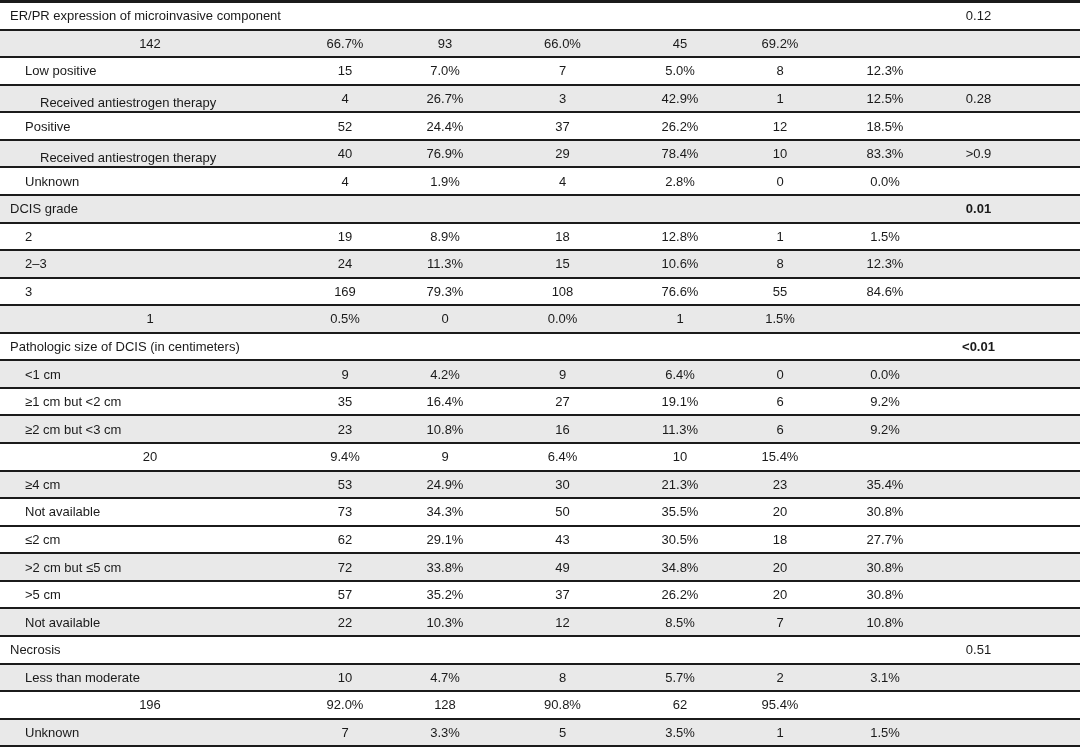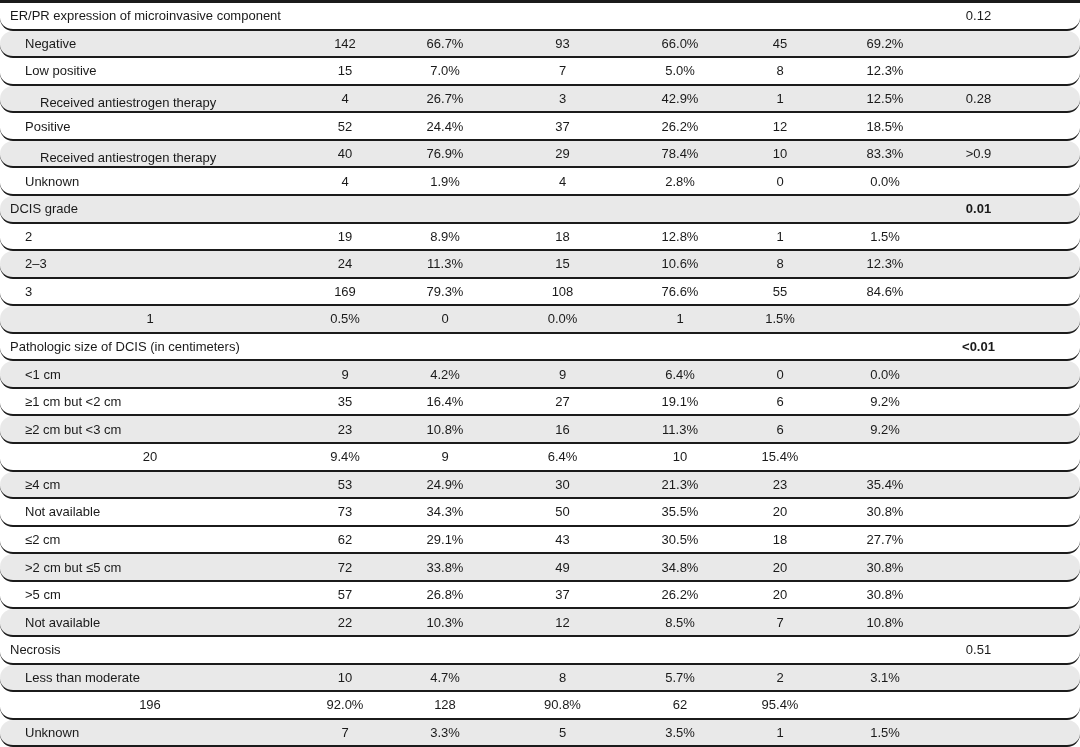--- a/index.html
+++ b/index.html
@@ -21,21 +21,20 @@
   }
   .row{
     flex:1 1 0;
     display:grid;
     grid-template-columns:300px 90px 110px 125px 110px 90px 120px 67px 1fr;
     align-items:center;
     border-bottom:2px solid var(--line);
     font-size:13px;
     line-height:1;
     background:#fff;
-    border-radius:13px;
   }
   .row.shaded{background:var(--shade);}
   .cell{white-space:nowrap;}
   .label-cell{text-align:left;}
   .indent-0 .label-cell{padding-left:10px;}
   .indent-1 .label-cell{padding-left:25px;}
   .indent-2 .label-cell{padding-left:40px;margin-top:8px;}
   .num-cell,.pct-cell,.p-cell{text-align:center;}
   .p-cell.bold{font-weight:bold;}
 </style>
@@ -48,21 +47,20 @@
     <div class="cell num-cell"></div>
     <div class="cell pct-cell"></div>
     <div class="cell num-cell"></div>
     <div class="cell pct-cell"></div>
     <div class="cell num-cell"></div>
     <div class="cell pct-cell"></div>
     <div class="cell p-cell">0.12</div>
     <div class="cell"></div>
   </div>
     <div class="row shaded indent-1">
-    <div class="cell label-cell">Negative</div>
     <div class="cell num-cell">142</div>
     <div class="cell pct-cell">66.7%</div>
     <div class="cell num-cell">93</div>
     <div class="cell pct-cell">66.0%</div>
     <div class="cell num-cell">45</div>
     <div class="cell pct-cell">69.2%</div>
     <div class="cell p-cell"></div>
     <div class="cell"></div>
   </div>
     <div class="row plain indent-1">
@@ -268,21 +266,21 @@
     <div class="cell num-cell">49</div>
     <div class="cell pct-cell">34.8%</div>
     <div class="cell num-cell">20</div>
     <div class="cell pct-cell">30.8%</div>
     <div class="cell p-cell"></div>
     <div class="cell"></div>
   </div>
     <div class="row plain indent-1">
     <div class="cell label-cell">&gt;5 cm</div>
     <div class="cell num-cell">57</div>
-    <div class="cell pct-cell">26.8%</div>
+    <div class="cell pct-cell">35.2%</div>
     <div class="cell num-cell">37</div>
     <div class="cell pct-cell">26.2%</div>
     <div class="cell num-cell">20</div>
     <div class="cell pct-cell">30.8%</div>
     <div class="cell p-cell"></div>
     <div class="cell"></div>
   </div>
     <div class="row shaded indent-1">
     <div class="cell label-cell">Not available</div>
     <div class="cell num-cell">22</div>

